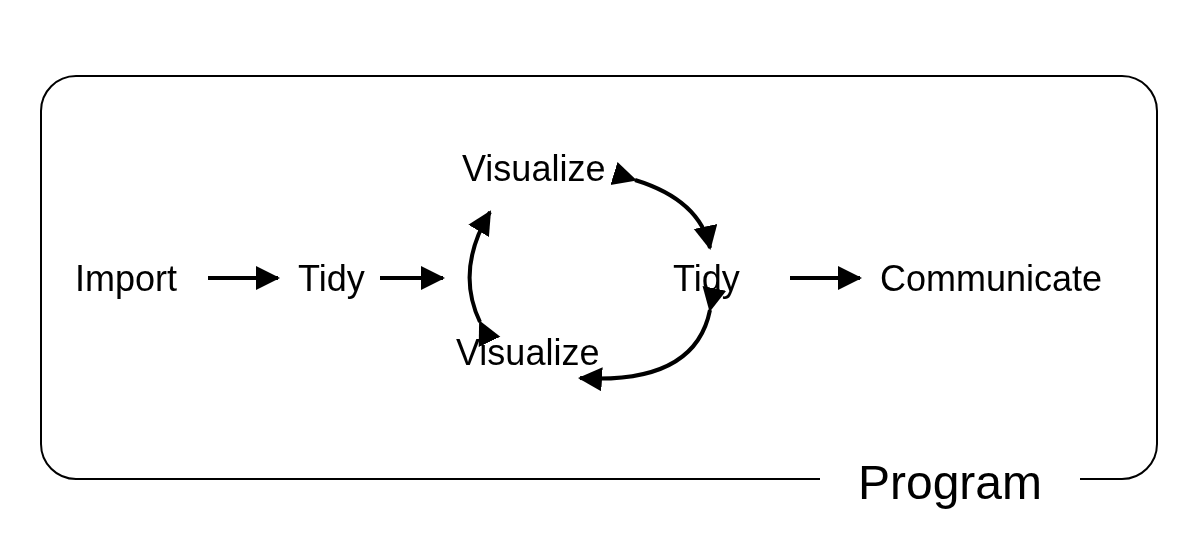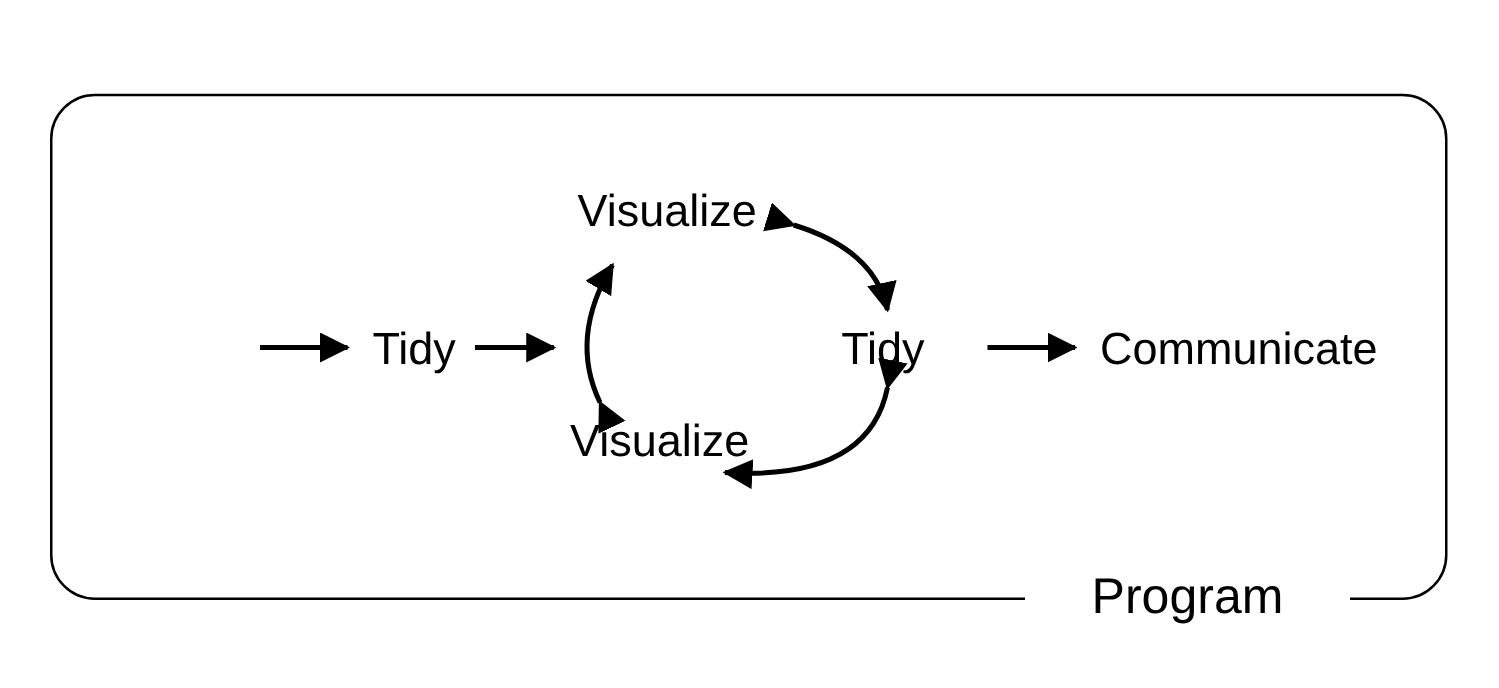--- a/index.html
+++ b/index.html
@@ -33,21 +33,21 @@
       width: 260px;
       height: 40px;
       background: #ffffff;
     }
     .frame-label {
       position: absolute;
       left: 820px;
       top: 455px;
       width: 260px;
       text-align: center;
-      font-size: 40px;
+      font-size: 48px;
       color: #000;
     }
     .node {
       position: absolute;
       font-size: 36px;
       color: #000;
       white-space: nowrap;
     }
     svg.arrow-layer {
       position: absolute;
@@ -60,20 +60,21 @@
   </style>
 </head>
 <body>
 
 <div class="diagram-container">
 
   <div class="frame"></div>
   <div class="frame-label-bg"></div>
   <div class="frame-label">Program</div>
 
+  <div class="node" style="left:75px; top:258px;">Import</div>
   <div class="node" style="left:298px; top:258px;">Tidy</div>
   <div class="node" style="left:462px; top:148px;">Visualize</div>
   <div class="node" style="left:456px; top:332px;">Visualize</div>
   <div class="node" style="left:673px; top:258px;">Tidy</div>
   <div class="node" style="left:880px; top:258px;text-align:right;">Communicate</div>
 
   <svg class="arrow-layer" viewBox="0 0 1199 550">
     <defs>
       <marker id="arrowhead" markerWidth="8" markerHeight="8" refX="5.5" refY="3" orient="auto" markerUnits="strokeWidth">
         <path d="M0,0 L6,3 L0,6 Z" fill="#000"></path>

